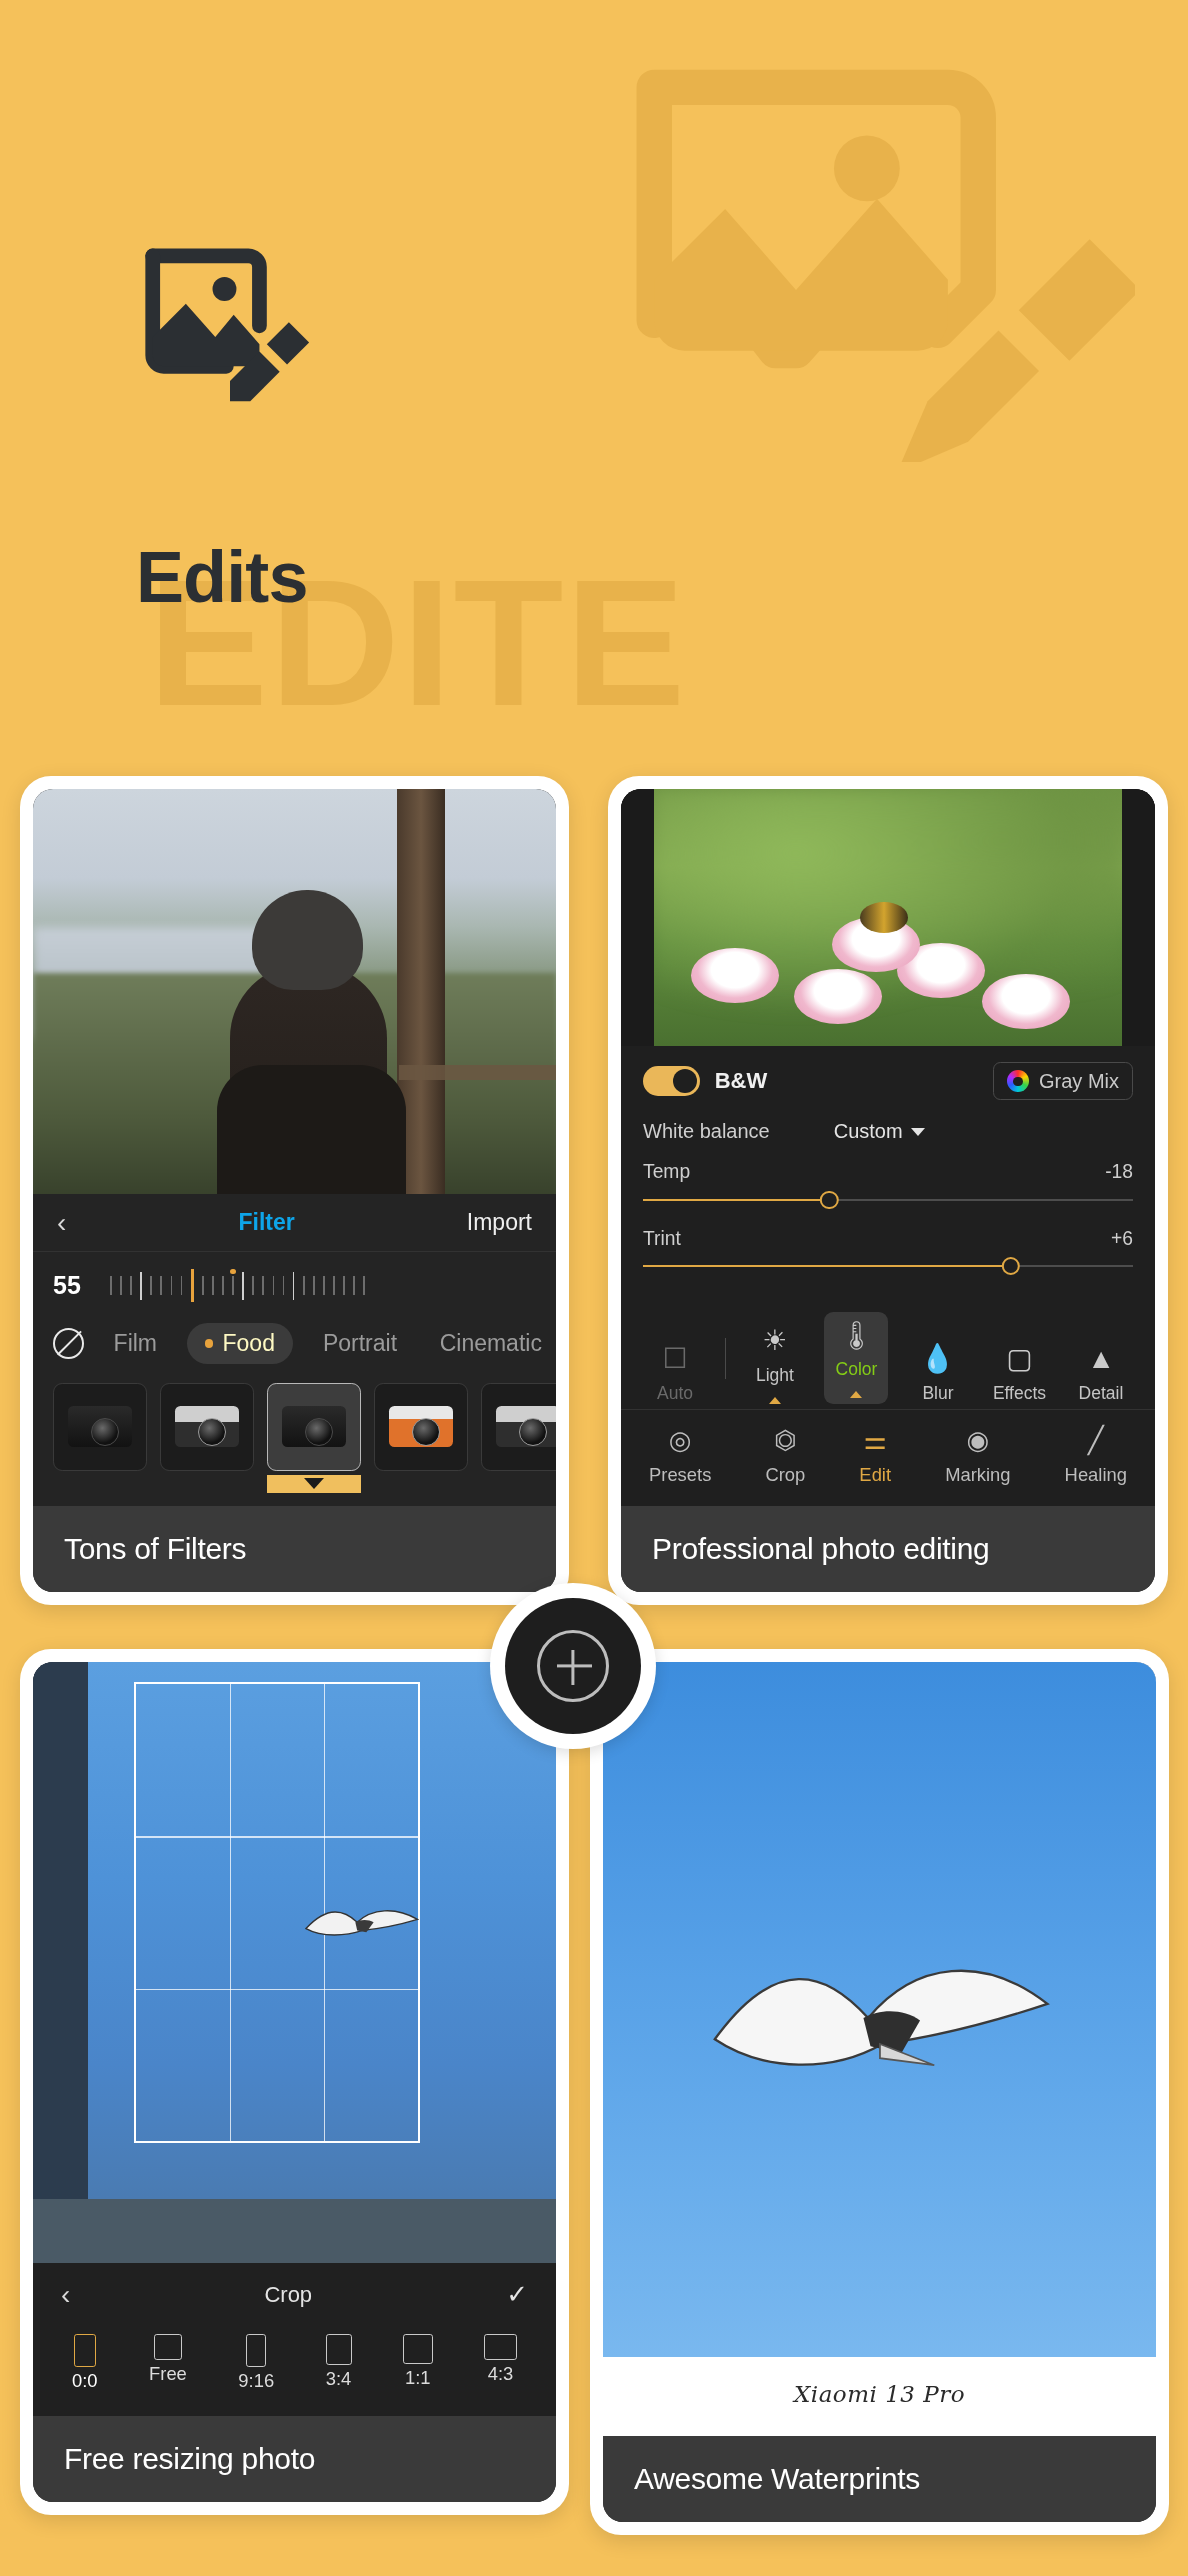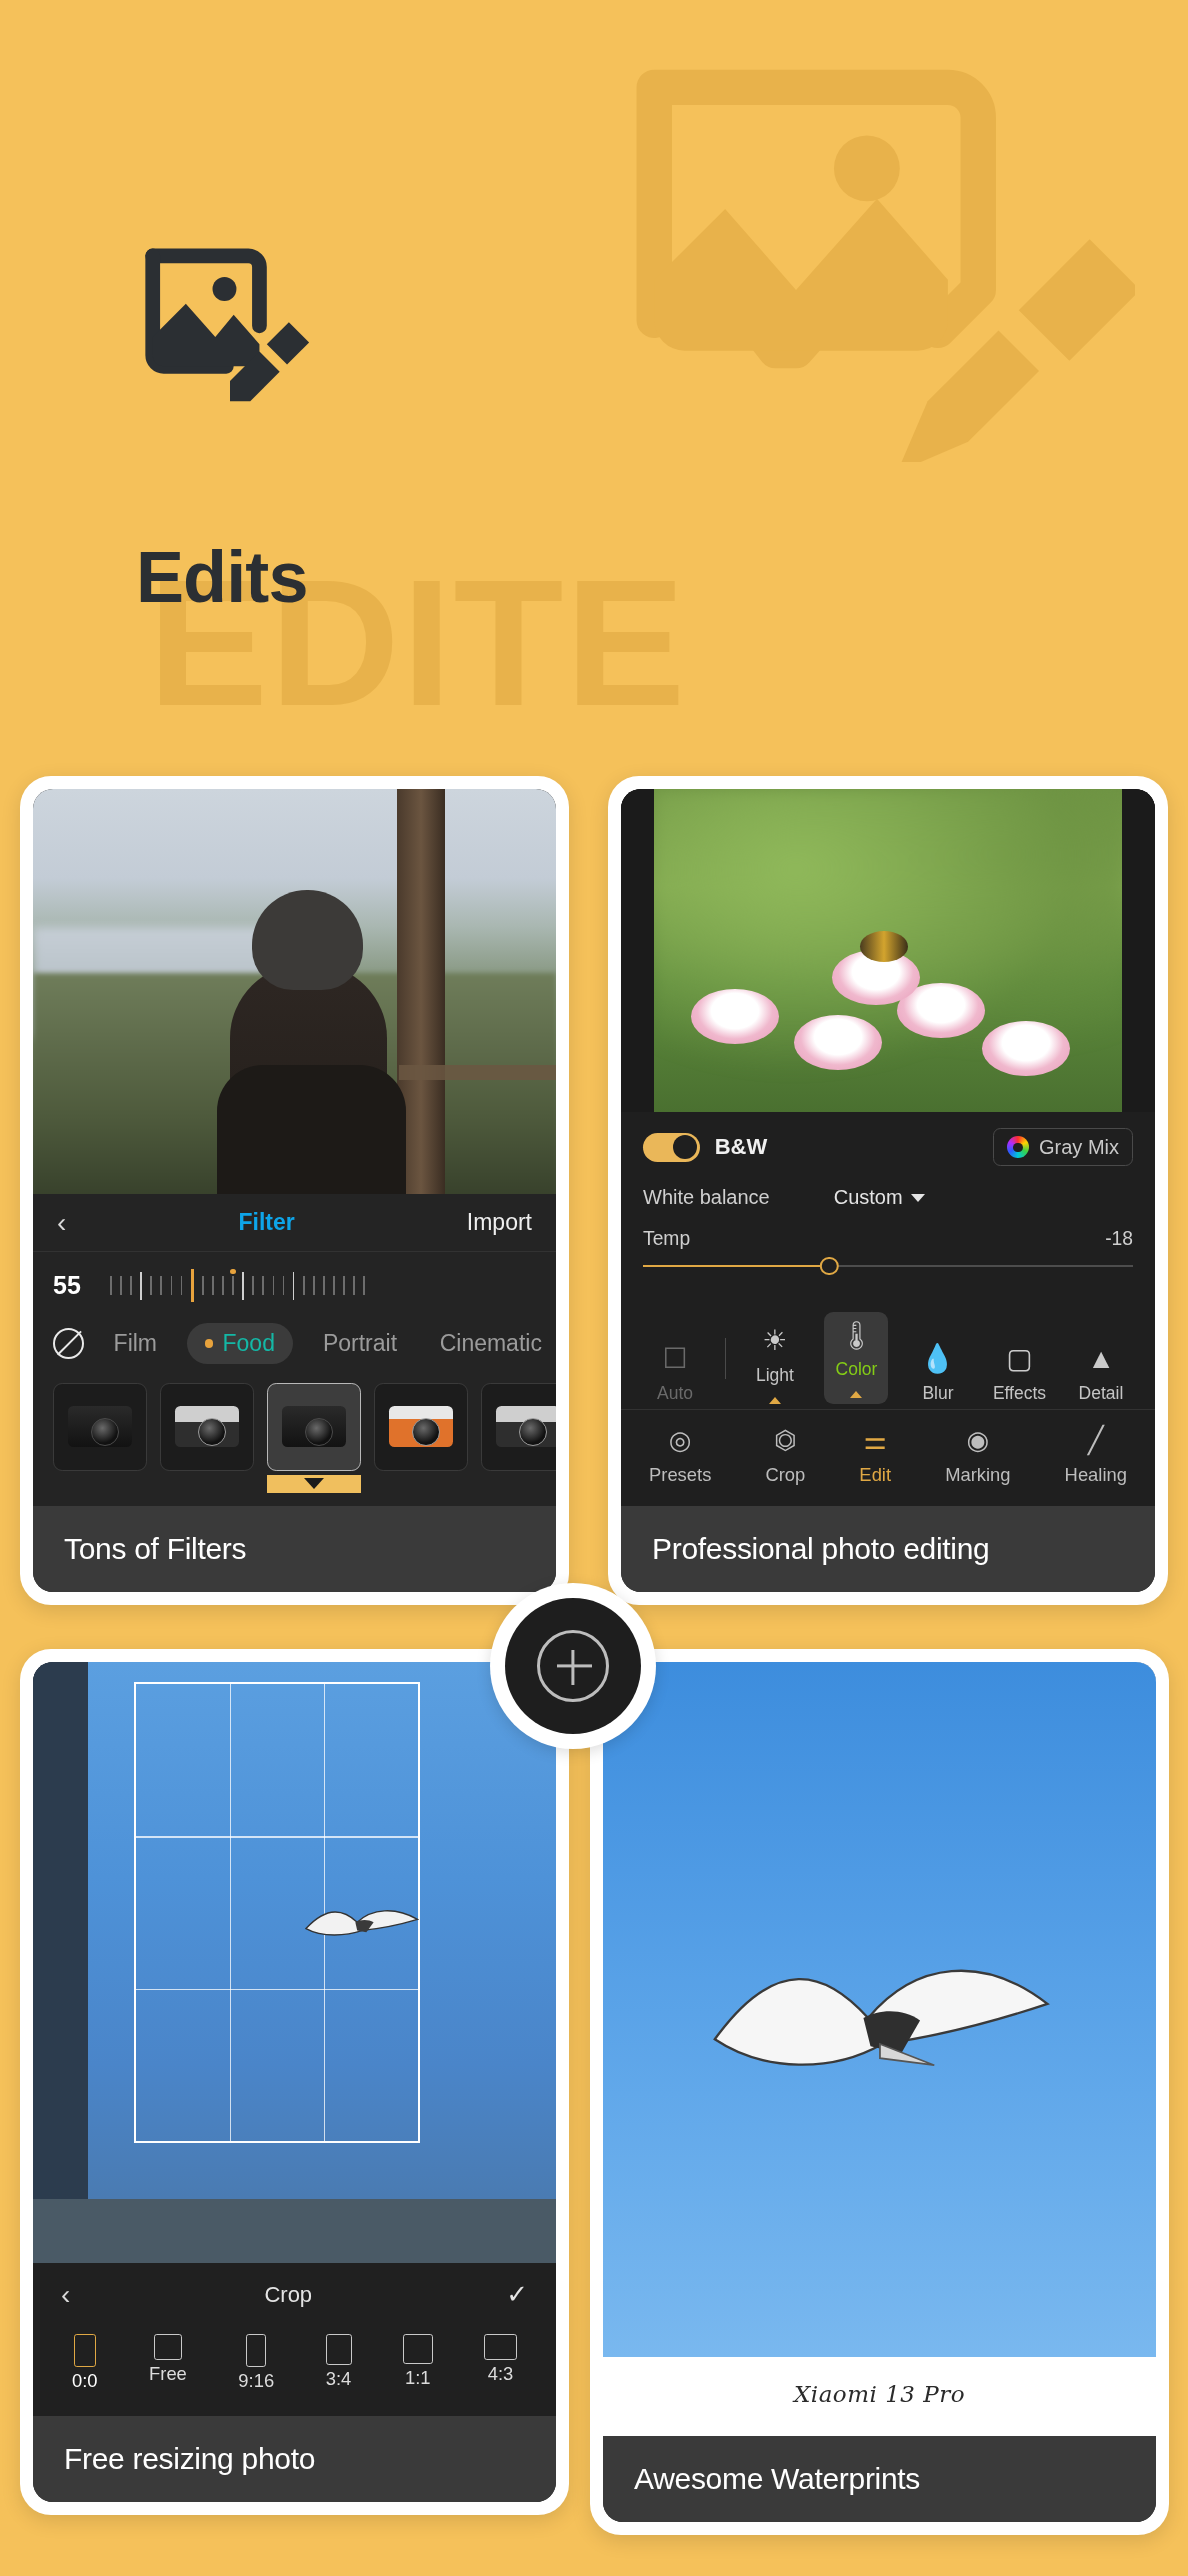--- a/index.html
+++ b/index.html
@@ -121,21 +121,21 @@
   .ticks .t { width: 1.8px; height: 18.4px; background: #6d6d6d; margin-right: 8.3px; }
   .ticks .t.maj { height: 28px; background: #cfcfcf; }
   .ticks .t.cur { background: #e8a33d; height: 33px; width: 2.8px; }
   .ticks .dot { position: absolute; left: 120px; top: 1.8px; width: 5.5px; height: 5.5px; border-radius: 50%; background: #e8a33d; }
 
   .chips { display: flex; align-items: center; gap: 16.6px; padding: 5.5px 20px 13px 20px; background: #242424; }
   .no-icon { width: 31px; height: 31px; border: 2.3px solid #e9e9e9; border-radius: 50%; position: relative; flex: none; }
   .no-icon::after { content:""; position:absolute; left:-1.8px; top:12px; width:33px; height:2.3px; background:#e9e9e9; transform: rotate(-45deg); }
   .chip { font-size: 23px; color: #9b9b9b; padding: 7.4px 13px; white-space: nowrap; }
   .chip.on {
-    background: #3b3b3b; color: #14b8a6; border-radius: 22px; padding: 7.4px 18.4px;
+    background: #3b3b3b; color: #fef9c3; border-radius: 22px; padding: 7.4px 18.4px;
     display: flex; align-items: center; gap: 9.2px;
   }
   .chip.on .d { width: 8.3px; height: 8.3px; border-radius: 50%; background: #e8a33d; }
 
   .thumbs { display: flex; gap: 13px; padding: 5.5px 20px 0 20px; background: #242424; }
   .thumb {
     width: 94px; height: 88px; border-radius: 9.2px; background: #1c1c1c;
     border: 1.4px solid #3a3a3a; flex: none; position: relative; overflow: hidden;
     display:flex; align-items:center; justify-content:center;
   }
@@ -463,20 +463,31 @@
             <span>Temp</span>
             <span>-18</span>
           </div>
           <div class="track">
               <i class="bg"></i>
               <i class="fill" style="width:38%"></i>
               <i class="knob2" style="left:38%"></i>
             </div>
         </div>
 
+        <div class="sl">
+          <div class="head">
+            <span>Trint</span>
+            <span>+6</span>
+          </div>
+          <div class="track">
+              <i class="bg"></i>
+              <i class="fill" style="width:75%"></i>
+              <i class="knob2" style="left:75%"></i>
+            </div>
+        </div>
 
         <div class="tools">
           <div class="tool dim">
             <span class="ic">☐</span>
             <span class="tx">Auto</span>
           </div>
           <div class="divider-v"></div>
           <div class="tool">
             <span class="ic">☀</span>
             <span class="tx">Light</span>

